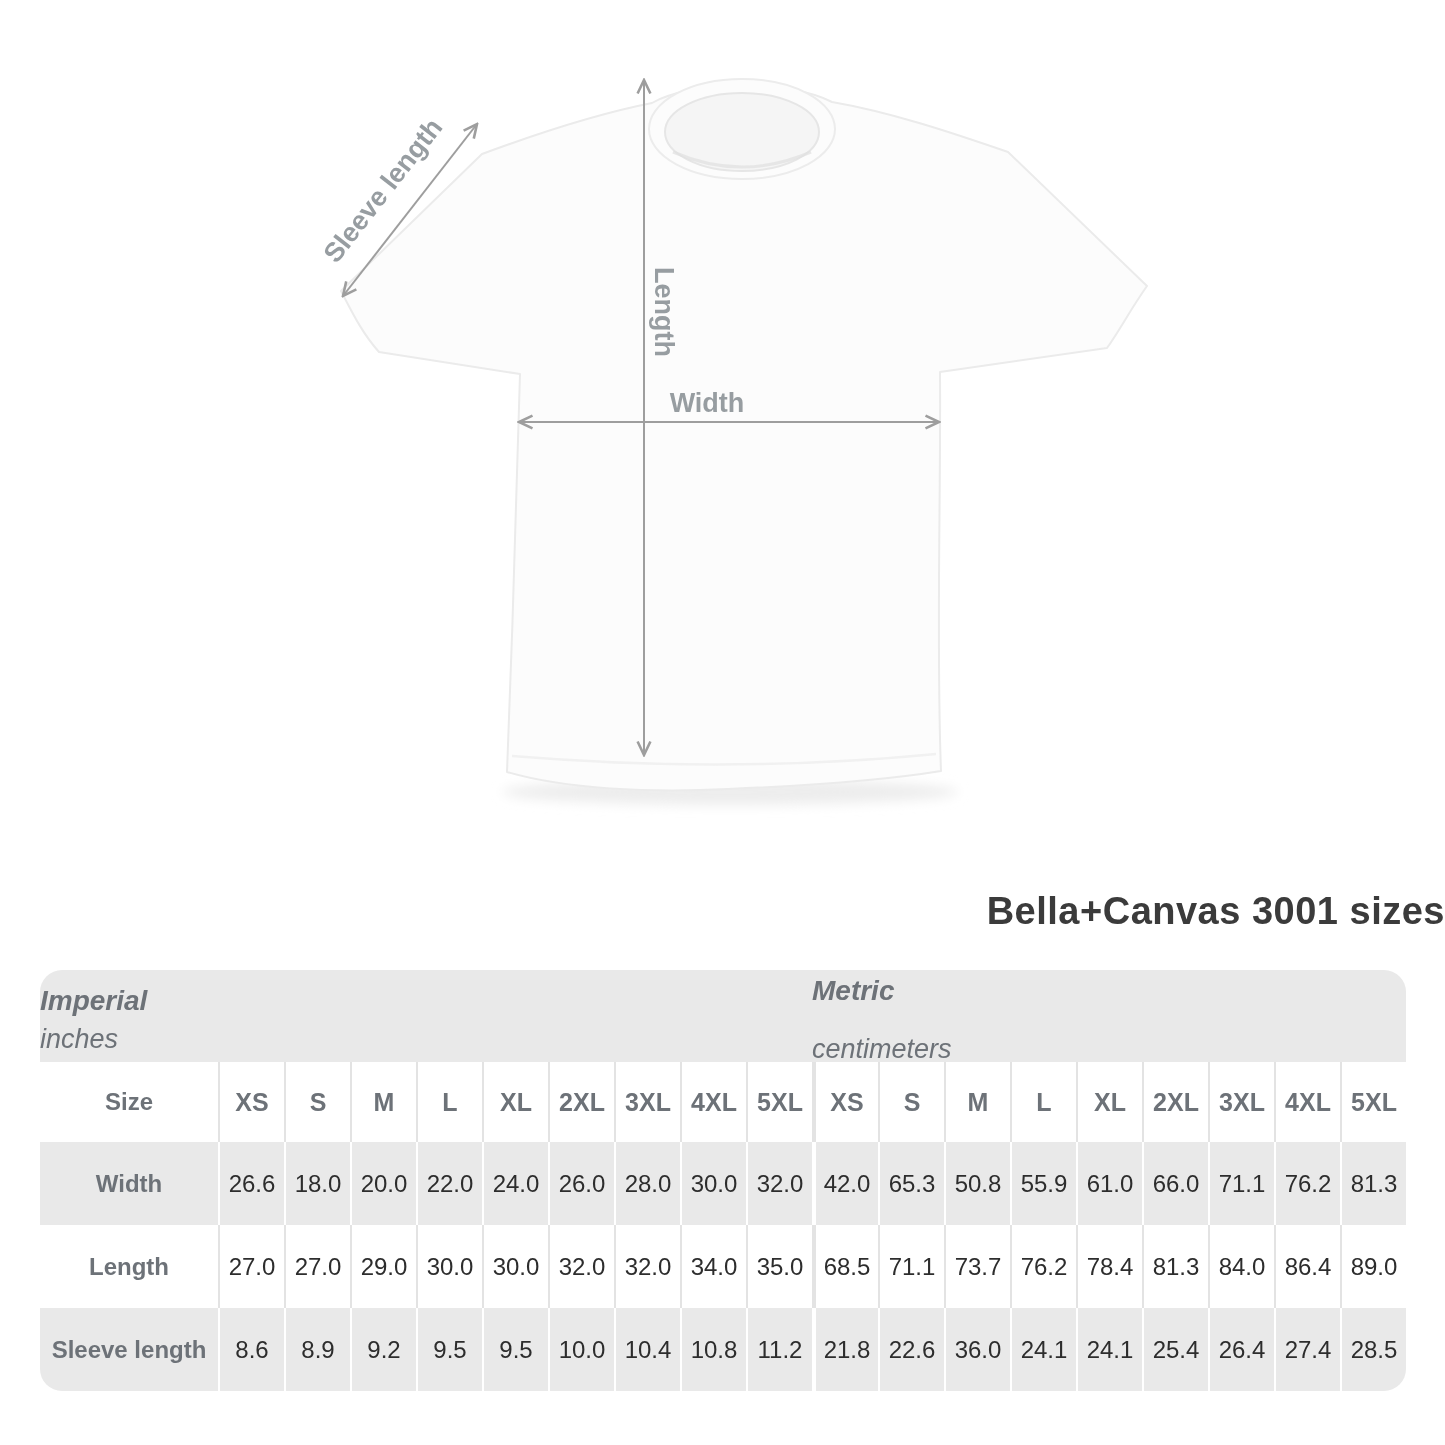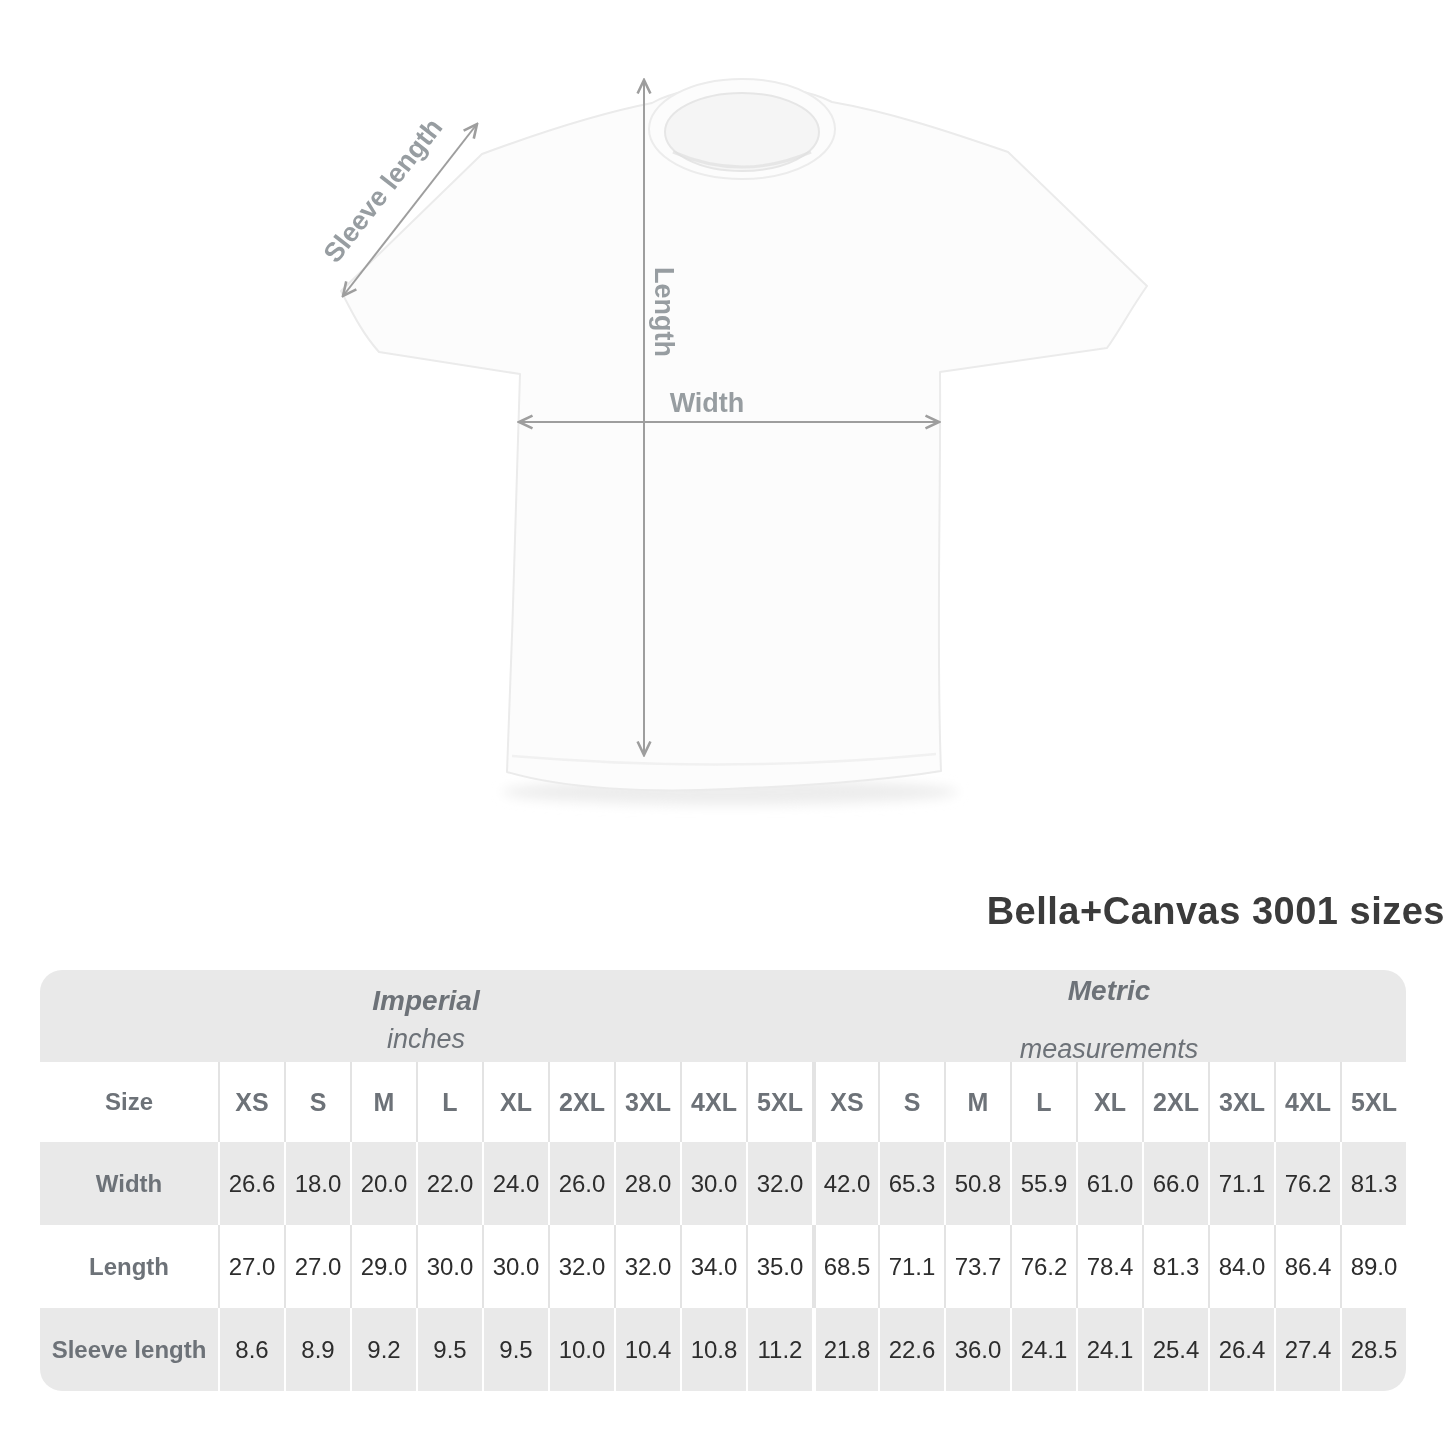--- a/index.html
+++ b/index.html
@@ -14,21 +14,21 @@
   }
   .subtitle{
     position:absolute;top:893px;left:0;width:1445px;text-align:center;
     font-size:21px;font-style:italic;color:var(--subtitle-text,#4a4a4a);
   }
   .size-table{
     position:absolute;top:970px;left:40px;width:1366px;
     border-radius:22px;overflow:hidden;background:#fff;
   }
   .band{display:flex;height:92px;background:var(--band-gray,#e9e9e9);}
-  .band-group{display:flex;flex-direction:column;align-items:center;justify-content:center;padding-top:8px;}
+  .band-group{display:flex;flex-direction:column;align-items:flex-start;justify-content:center;padding-top:8px;}
   .band-group.imperial{width:772px;}
   .band-group.metric{width:594px;gap:20px;}
   .g-name{font-size:28px;font-weight:bold;font-style:italic;color:var(--label-text,#6d7278);}
   .g-unit{font-size:27px;font-style:italic;color:var(--label-text,#6d7278);margin-top:7px;}
   .trow{display:grid;grid-template-columns:178px repeat(18,66px);}
   .sizes-row{height:80px;background:#fff;}
   .data-row{height:83px;background:#fff;}
   .data-row:nth-child(odd){background:var(--row-gray,#e9e9e9);}
   .cell{
     display:flex;align-items:center;justify-content:center;
@@ -87,21 +87,21 @@
   <div class="title">Bella+Canvas 3001 sizes</div>
 
   <div class="size-table">
     <div class="band">
       <div class="band-group imperial">
         <div class="g-name">Imperial</div>
         <div class="g-unit">inches</div>
       </div>
       <div class="band-group metric">
         <div class="g-name">Metric</div>
-        <div class="g-unit">measurements</div>
+        <div class="g-unit">centimeters</div>
       </div>
     </div>
     <div class="trow sizes-row">
         <div class="cell label-cell">Size</div>
         <div class="cell size-cell">XS</div>
         <div class="cell size-cell">S</div>
         <div class="cell size-cell">M</div>
         <div class="cell size-cell">L</div>
         <div class="cell size-cell">XL</div>
         <div class="cell size-cell">2XL</div>

